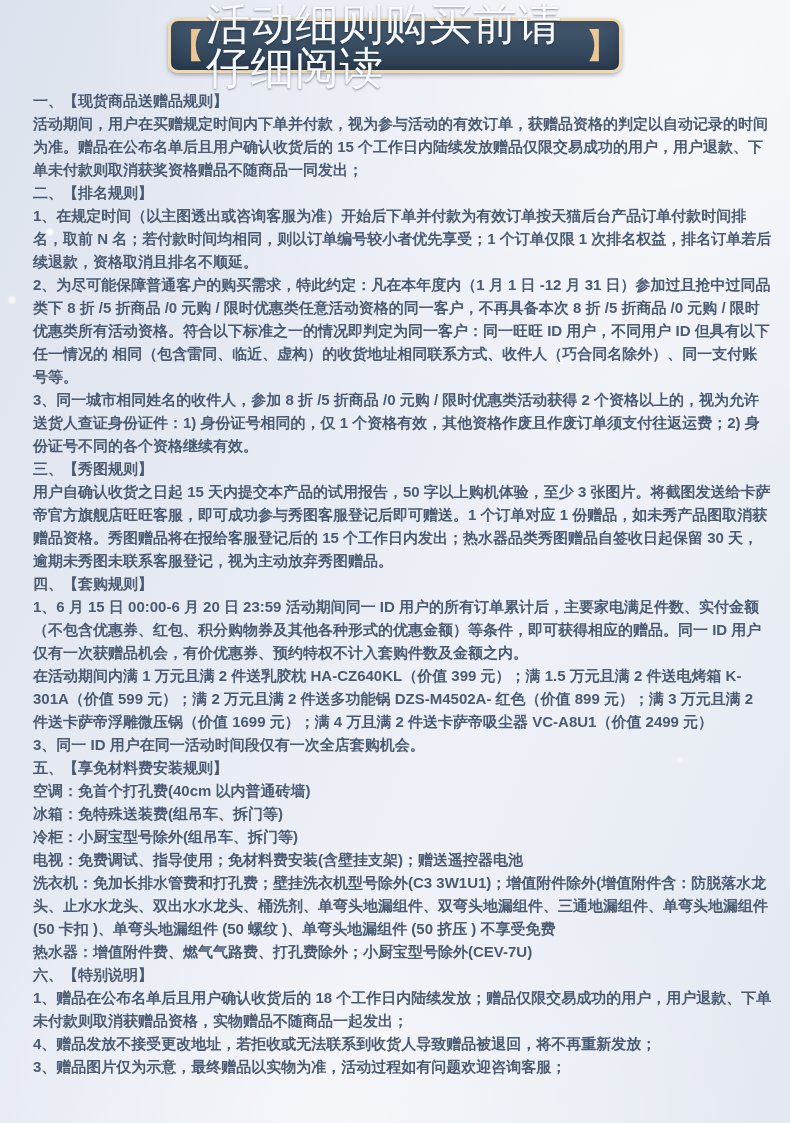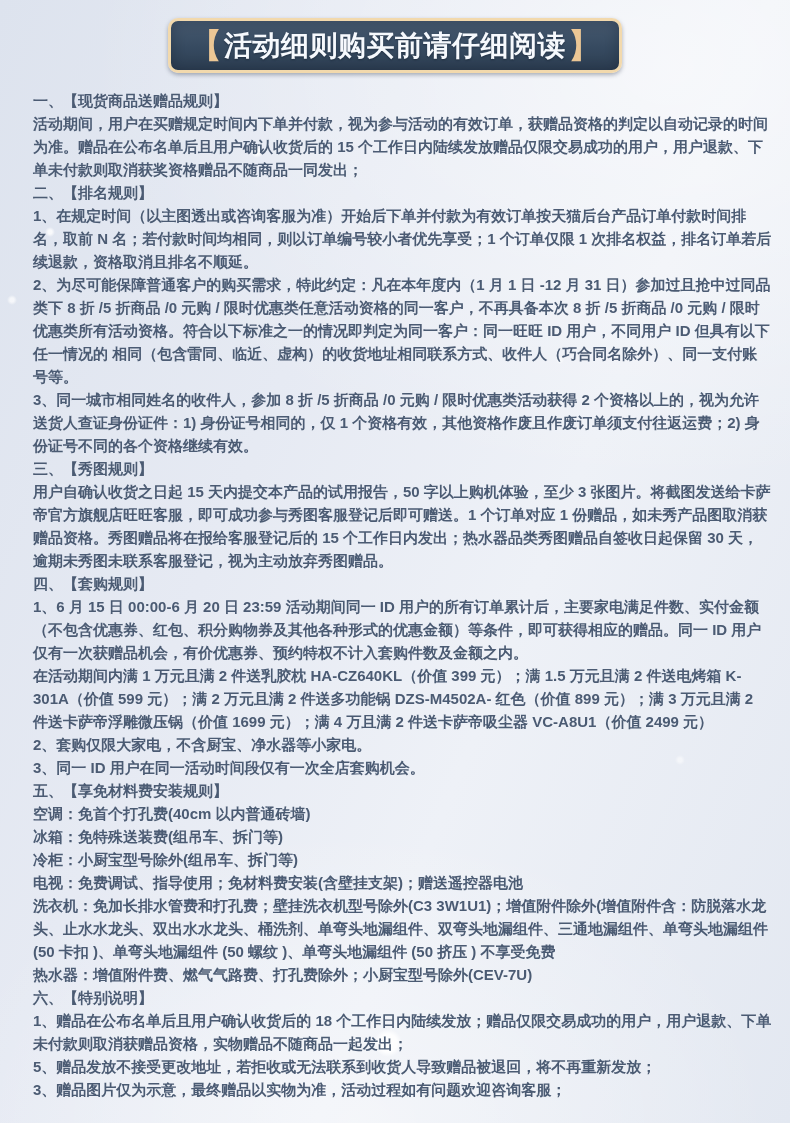--- a/index.html
+++ b/index.html
@@ -31,21 +31,21 @@
     box-sizing: border-box;
     background: linear-gradient(180deg, #46596f 0%, #364a60 55%, #2d3e52 100%);
     border: 3px solid #f2d9ad;
     border-radius: 10px;
     box-shadow: 0 2px 4px rgba(30,40,60,.35), inset 0 0 14px rgba(10,20,35,.30);
   }
   .banner .bracket {
     color: #ecc795; font-size: 33px; font-weight: bold; line-height: 1;
   }
   .banner .banner-title {
-    color: #f6f9fd; font-size: 28px; font-weight: bold; line-height: 1;
+    color: #f6f9fd; font-size: 44px; font-weight: normal; line-height: 1;
     letter-spacing: .5px; margin: 0 2px;
     text-shadow: 0 1px 2px rgba(10,20,35,.45);
   }
   .content {
     position: relative;
     margin: 34px 18px 0 33px;
     color: #4b5b73;
     font-size: 15px;
     line-height: 23px;
   }
@@ -73,32 +73,31 @@
         <p>3、同一城市相同姓名的收件人，参加 8 折 /5 折商品 /0 元购 / 限时优惠类活动获得 2 个资格以上的，视为允许送货人查证身份证件：1) 身份证号相同的，仅 1 个资格有效，其他资格作废且作废订单须支付往返运费；2) 身份证号不同的各个资格继续有效。</p>
       </section>
       <section>
         <div class="heading">三、【秀图规则】</div>
         <p>用户自确认收货之日起 15 天内提交本产品的试用报告，50 字以上购机体验，至少 3 张图片。将截图发送给卡萨帝官方旗舰店旺旺客服，即可成功参与秀图客服登记后即可赠送。1 个订单对应 1 份赠品，如未秀产品图取消获赠品资格。秀图赠品将在报给客服登记后的 15 个工作日内发出；热水器品类秀图赠品自签收日起保留 30 天，逾期未秀图未联系客服登记，视为主动放弃秀图赠品。</p>
       </section>
       <section>
         <div class="heading">四、【套购规则】</div>
         <p>1、6 月 15 日 00:00-6 月 20 日 23:59 活动期间同一 ID 用户的所有订单累计后，主要家电满足件数、实付金额（不包含优惠券、红包、积分购物券及其他各种形式的优惠金额）等条件，即可获得相应的赠品。同一 ID 用户仅有一次获赠品机会，有价优惠券、预约特权不计入套购件数及金额之内。</p>
         <p>在活动期间内满 1 万元且满 2 件送乳胶枕 HA-CZ640KL（价值 399 元）；满 1.5 万元且满 2 件送电烤箱 K-301A（价值 599 元）；满 2 万元且满 2 件送多功能锅 DZS-M4502A- 红色（价值 899 元）；满 3 万元且满 2 件送卡萨帝浮雕微压锅（价值 1699 元）；满 4 万且满 2 件送卡萨帝吸尘器 VC-A8U1（价值 2499 元）</p>
-        <p>2、套购仅限大家电，不含厨宝、净水器等小家电。</p>
         <p>3、同一 ID 用户在同一活动时间段仅有一次全店套购机会。</p>
       </section>
       <section>
         <div class="heading">五、【享免材料费安装规则】</div>
         <p>空调：免首个打孔费(40cm 以内普通砖墙)</p>
         <p>冰箱：免特殊送装费(组吊车、拆门等)</p>
         <p>冷柜：小厨宝型号除外(组吊车、拆门等)</p>
         <p>电视：免费调试、指导使用；免材料费安装(含壁挂支架)；赠送遥控器电池</p>
         <p>洗衣机：免加长排水管费和打孔费；壁挂洗衣机型号除外(C3 3W1U1)；增值附件除外(增值附件含：防脱落水龙头、止水水龙头、双出水水龙头、桶洗剂、单弯头地漏组件、双弯头地漏组件、三通地漏组件、单弯头地漏组件 (50 卡扣 )、单弯头地漏组件 (50 螺纹 )、单弯头地漏组件 (50 挤压 ) 不享受免费</p>
         <p>热水器：增值附件费、燃气气路费、打孔费除外；小厨宝型号除外(CEV-7U)</p>
       </section>
       <section>
         <div class="heading">六、【特别说明】</div>
         <p>1、赠品在公布名单后且用户确认收货后的 18 个工作日内陆续发放；赠品仅限交易成功的用户，用户退款、下单未付款则取消获赠品资格，实物赠品不随商品一起发出；</p>
-        <p>5、赠品发放不接受更改地址，若拒收或无法联系到收货人导致赠品被退回，将不再重新发放；</p>
+        <p>4、赠品发放不接受更改地址，若拒收或无法联系到收货人导致赠品被退回，将不再重新发放；</p>
         <p>3、赠品图片仅为示意，最终赠品以实物为准，活动过程如有问题欢迎咨询客服；</p>
       </section>
     </main>
 </div>
 
 </body></html>

